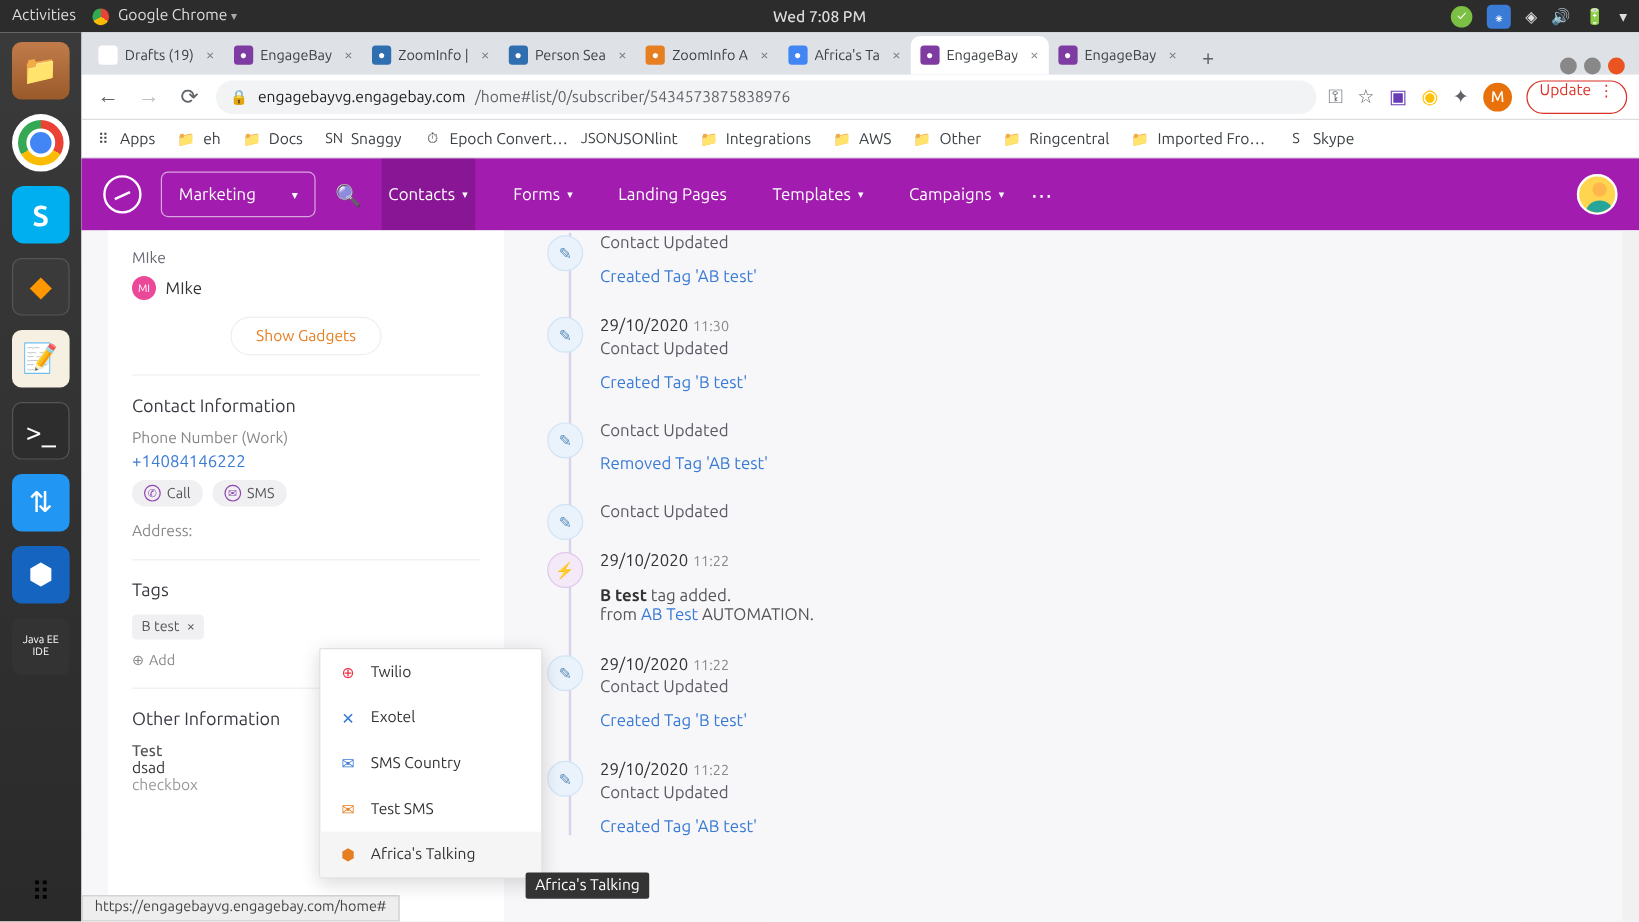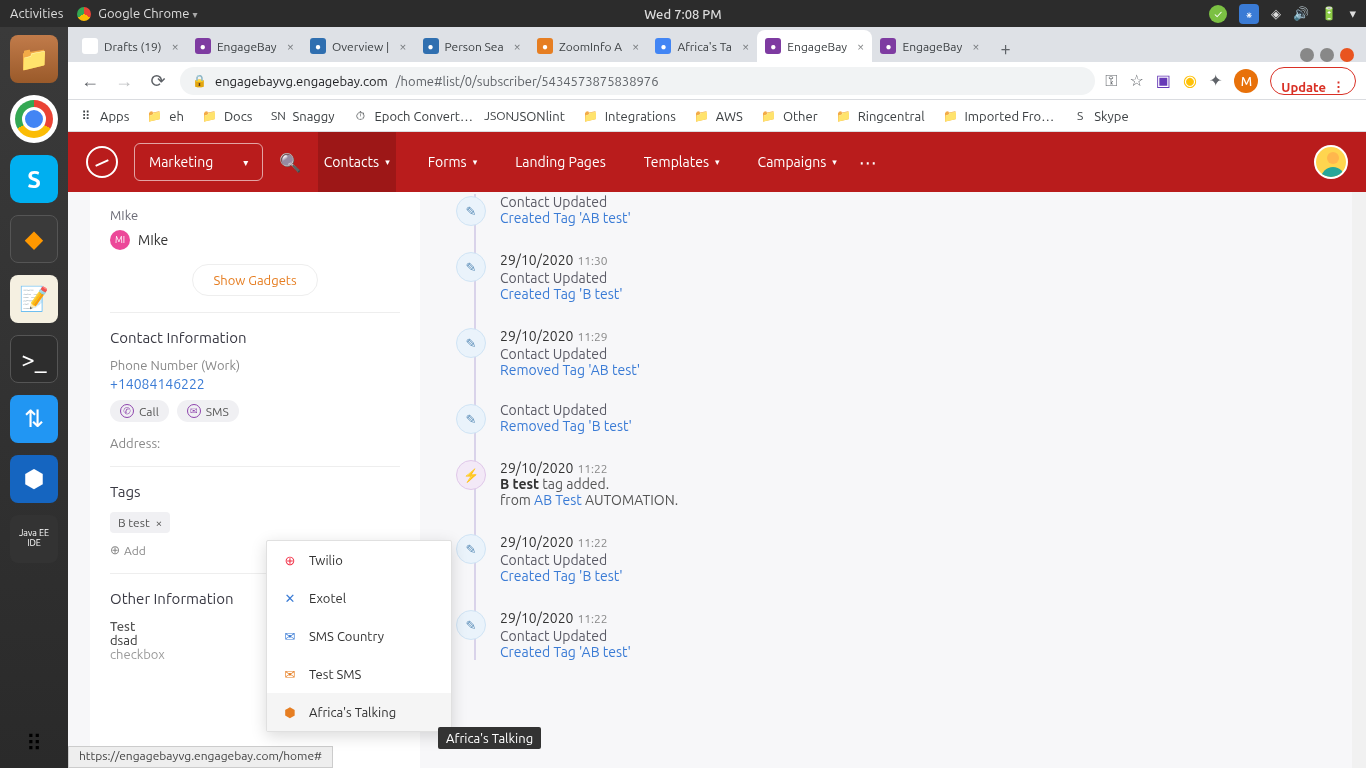--- a/index.html
+++ b/index.html
@@ -48,30 +48,30 @@
 
 .addr-row { height: 38px; background: #fff; display: flex; align-items: center; padding: 0 10px; gap: 10px; border-bottom: 1px solid #dadce0; }
 .nav-btn { width: 24px; height: 24px; display: flex; align-items: center; justify-content: center; color: #5f6368; font-size: 18px; }
 .nav-btn.disabled { opacity: .4; }
 .omnibox { flex: 1; height: 28px; background: #f1f3f4; border-radius: 14px; display: flex; align-items: center; padding: 0 12px; gap: 8px; font-size: 13px; color: #202124; }
 .omnibox .lock { font-size: 12px; }
 .omnibox .domain { color: #202124; }
 .omnibox .path { color: #5f6368; }
 .addr-icons { display: flex; gap: 12px; align-items: center; color: #5f6368; font-size: 16px; }
 .m-avatar { width: 24px; height: 24px; background: #e8710a; border-radius: 50%; display: flex; align-items: center; justify-content: center; color: #fff; font-size: 13px; font-weight: 500; }
-.update-btn { height: 28px; padding: 0 10px; border: 1px solid #d93025; border-radius: 14px; color: #d93025; font-size: 13px; display: flex; align-items: flex-end; gap: 6px; font-weight: bold; }
+.update-btn { height: 28px; padding: 0 10px; border: 1px solid #d93025; border-radius: 14px; color: #d93025; font-size: 13px; display: flex; align-items: flex-start; gap: 6px; }
 
 
 .bm-bar { height: 32px; background: #fff; display: flex; align-items: center; padding: 0 10px; gap: 18px; font-size: 13px; color: #3c4043; border-bottom: 1px solid #dadce0; }
 .bm { display: flex; align-items: center; gap: 6px; }
 .bm .ico { width: 16px; height: 16px; display: inline-flex; align-items: center; justify-content: center; font-size: 12px; }
 .folder-ico { color: #5f6368; }
 
 
-.app-header { height: 60px; background: #b91c1c; display: flex; align-items: center; padding: 0 18px; gap: 16px; color: #fff; }
+.app-header { height: 60px; background: #a21caf; display: flex; align-items: center; padding: 0 18px; gap: 16px; color: #fff; }
 .app-logo { width: 32px; height: 32px; border: 2px solid #fff; border-radius: 50%; position: relative; }
 .app-logo::after { content: ""; position: absolute; width: 14px; height: 2px; background: #fff; top: 14px; left: 7px; transform: rotate(-25deg); }
 .marketing-btn { height: 38px; padding: 0 14px; border: 1px solid rgba(255,255,255,.6); border-radius: 6px; display: flex; align-items: center; gap: 30px; font-size: 14px; }
 .hnav { display: flex; gap: 26px; align-items: center; font-size: 14px; height: 100%; }
 .hnav-item { display: flex; align-items: center; gap: 6px; height: 100%; padding: 0 6px; }
 .hnav-item.active { background: rgba(0,0,0,.15); position: relative; }
 .hnav-item .caret { font-size: 9px; }
 .search-ico, .dots-ico { font-size: 18px; }
 .user-avatar { width: 34px; height: 34px; background: #ffd54f; border-radius: 50%; margin-left: auto; border: 2px solid #fff; position: relative; overflow: hidden; }
 .user-avatar::before { content:""; position:absolute; width:12px; height:12px; background:#ffb74d; border-radius:50%; top:5px; left:11px; }
@@ -100,21 +100,21 @@
 
 .timeline-wrap { flex: 1; padding: 0 30px; overflow-y: auto; position: relative; }
 .timeline { position: relative; padding-left: 50px; }
 .timeline::before { content: ""; position: absolute; left: 24px; top: 0; bottom: 0; width: 2px; background: #d9d3ea; }
 .tl-item { position: relative; margin-bottom: 24px; }
 .tl-icon { position: absolute; left: -44px; top: 2px; width: 30px; height: 30px; border-radius: 50%; background: #eaf3fb; border: 1px solid #d0e4f5; display: flex; align-items: center; justify-content: center; color: #5b8db8; font-size: 13px; }
 .tl-icon.bolt { background: #f3e9f7; border-color: #e0c8ea; color: #a855c7; }
 .tl-date { font-size: 14px; color: #333; }
 .tl-time { font-size: 12px; color: #888; margin-left: 4px; }
 .tl-title { font-size: 14px; color: #5b5b66; margin-top: 2px; }
-.tl-desc { font-size: 14px; color: #3a7bd5; margin-top: 0; }
+.tl-desc { font-size: 14px; color: #3a7bd5; margin-top: 12px; }
 .tl-desc .bold { font-weight: 600; color: #333; }
 .tl-desc .plain { color: #555; }
 
 
 .sms-menu { position: absolute; left: 198px; top: 348px; width: 186px; background: #fff; border: 1px solid #e0e0e0; box-shadow: 0 4px 16px rgba(0,0,0,.15); border-radius: 2px; z-index: 100; }
 .sms-item { padding: 10px 14px; display: flex; align-items: center; gap: 10px; font-size: 13px; color: #333; }
 .sms-item.hover { background: #f5f5f5; }
 .sms-item .sico { width: 18px; height: 18px; display: flex; align-items: center; justify-content: center; font-size: 13px; }
 .twilio { color: #f22f46; } .exotel { color: #3a7bd5; } .smsc { color: #3a7bd5; } .bulk { color: #e67e22; } .at { color: #e67e22; }
 
@@ -171,21 +171,21 @@
           <span class="txt">Drafts (19)</span>
           <span class="close">×</span>
         </div>
         <div class="tab">
           <span class="fav" style="background:#7e3ba1;color:#fff">●</span>
           <span class="txt">EngageBay</span>
           <span class="close">×</span>
         </div>
         <div class="tab">
           <span class="fav" style="background:#2f6fb0;color:#fff">●</span>
-          <span class="txt">Overview |</span>
+          <span class="txt">ZoomInfo |</span>
           <span class="close">×</span>
         </div>
         <div class="tab">
           <span class="fav" style="background:#2f6fb0;color:#fff">●</span>
           <span class="txt">Person Sea</span>
           <span class="close">×</span>
         </div>
         <div class="tab">
           <span class="fav" style="background:#e67e22;color:#fff">●</span>
           <span class="txt">ZoomInfo A</span>
@@ -374,28 +374,26 @@
             <div class="tl-desc">Created Tag 'AB test'</div>
           </div>
           <div class="tl-item">
             <div class="tl-icon">✎</div>
             <div><span class="tl-date">29/10/2020</span><span class="tl-time">11:30</span></div>
             <div class="tl-title">Contact Updated</div>
             <div class="tl-desc">Created Tag 'B test'</div>
           </div>
           <div class="tl-item">
             <div class="tl-icon">✎</div>
-            <div><span class="tl-date">29/10/2020</span><span class="tl-time">11:29</span></div>
             <div class="tl-title">Contact Updated</div>
             <div class="tl-desc">Removed Tag 'AB test'</div>
           </div>
           <div class="tl-item">
             <div class="tl-icon">✎</div>
             <div class="tl-title">Contact Updated</div>
-            <div class="tl-desc">Removed Tag 'B test'</div>
           </div>
           <div class="tl-item">
             <div class="tl-icon bolt">⚡</div>
             <div><span class="tl-date">29/10/2020</span><span class="tl-time">11:22</span></div>
             <div class="tl-desc"><span class="bold">B test</span> <span class="plain">tag added.</span><br><span class="plain">from </span>AB Test <span class="plain">AUTOMATION.</span></div>
           </div>
           <div class="tl-item">
             <div class="tl-icon">✎</div>
             <div><span class="tl-date">29/10/2020</span><span class="tl-time">11:22</span></div>
             <div class="tl-title">Contact Updated</div>

